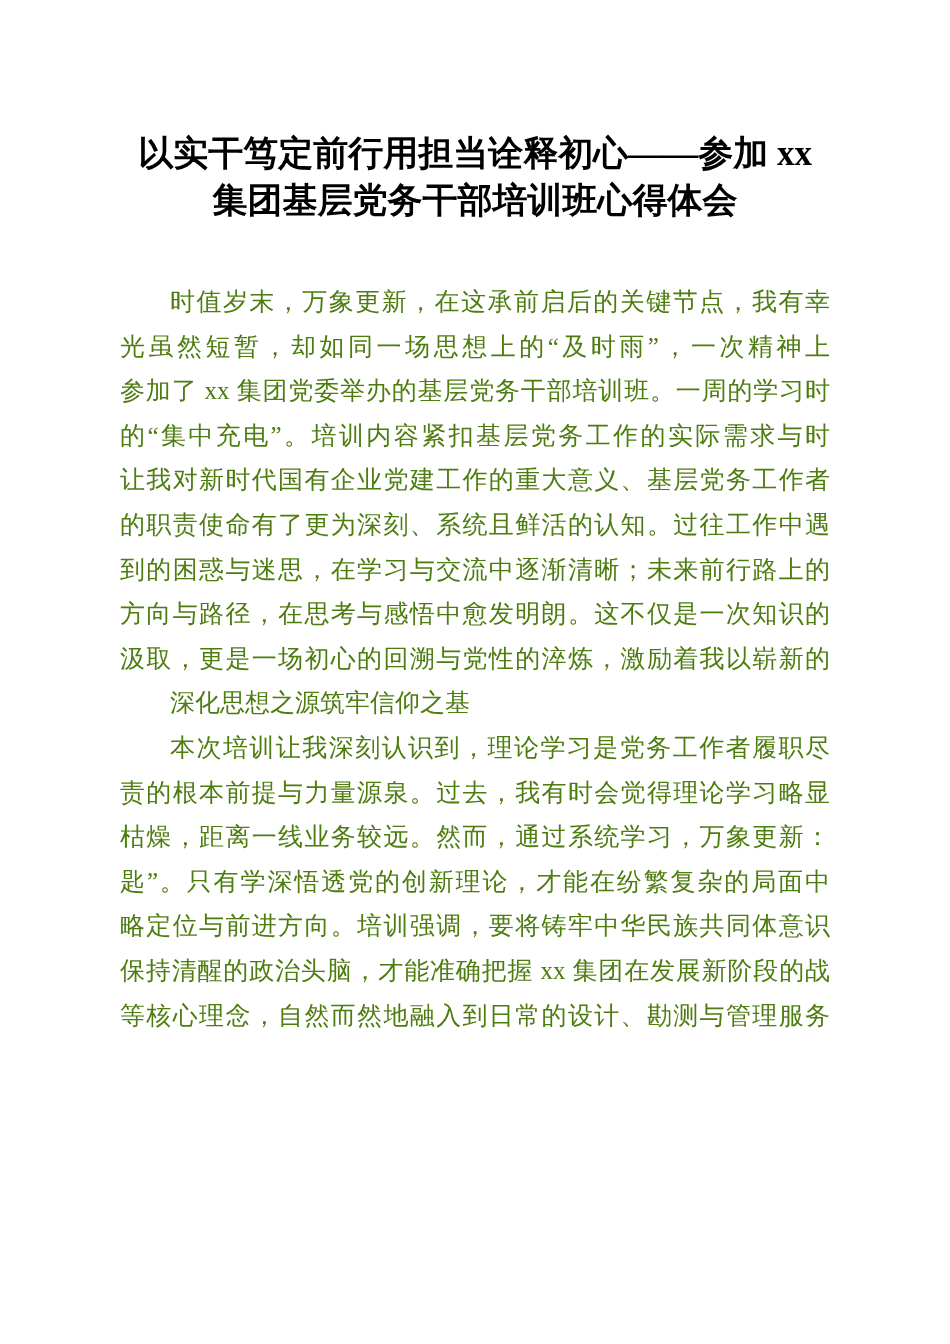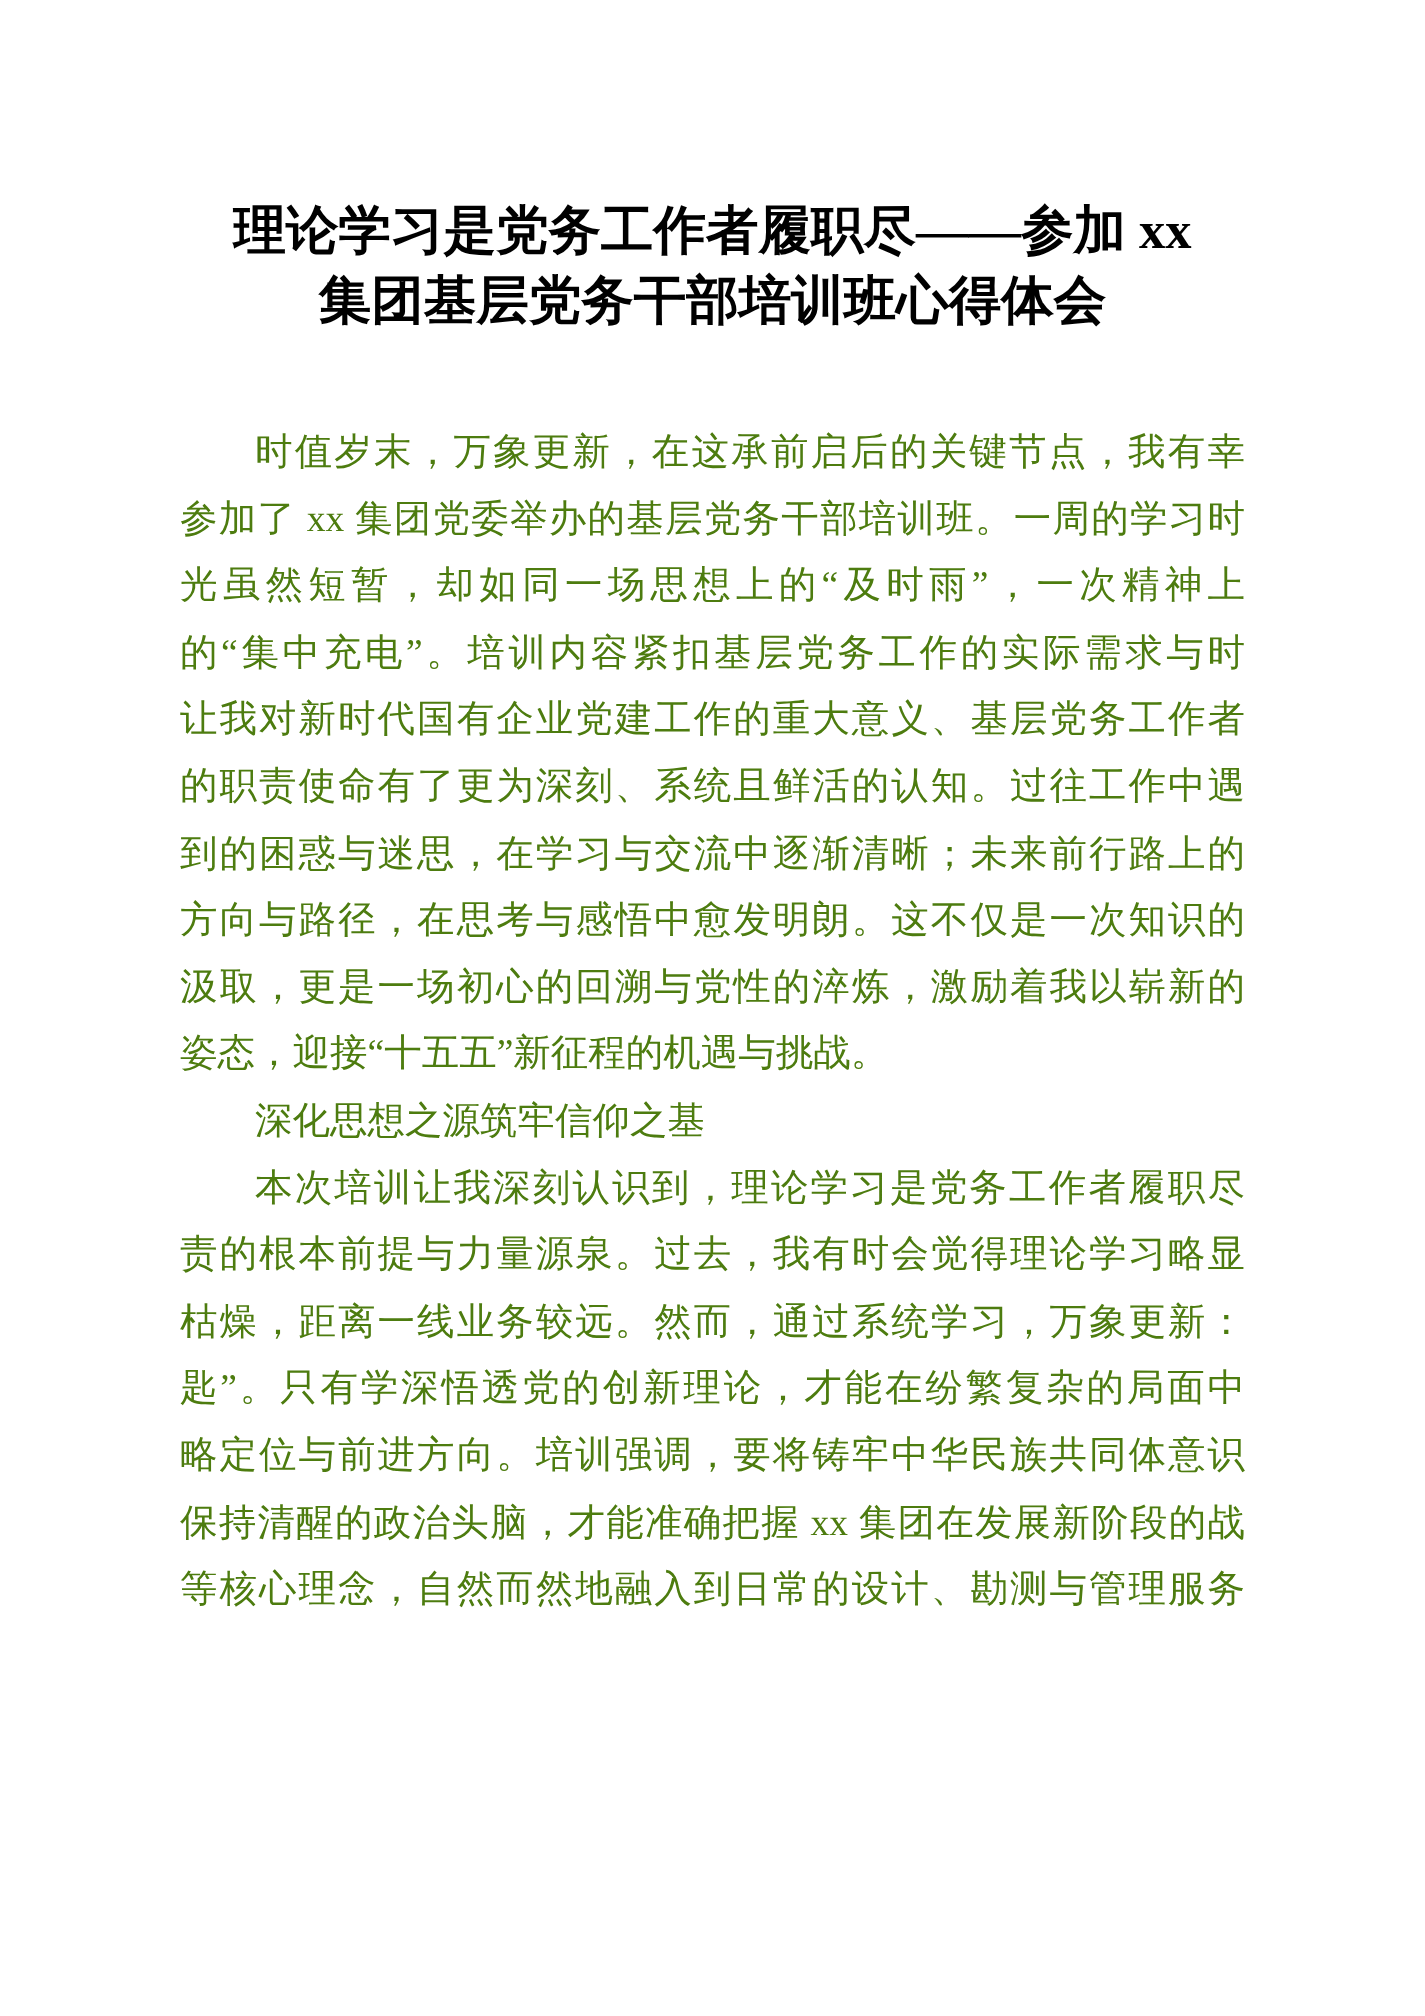--- a/index.html
+++ b/index.html
@@ -56,35 +56,34 @@
   }
   .text-line.indent {
     text-indent: 2em;
   }
 </style>
 </head>
 <body>
 
 <div class="page">
   <h1 class="doc-title">
-    <span class="title-line">理论学习是党务工作者履职尽——参加 xx</span>
+    <span class="title-line">以实干笃定前行用担当诠释初心——参加 xx</span>
     <span class="title-line">集团基层党务干部培训班心得体会</span>
   </h1>
   <div class="doc-body" id="doc-body">
       <div class="para">
         <div class="text-line indent justify">时值岁末，万象更新，在这承前启后的关键节点，我有幸</div>
+        <div class="text-line justify">光虽然短暂，却如同一场思想上的“及时雨”，一次精神上</div>
         <div class="text-line justify">参加了 xx 集团党委举办的基层党务干部培训班。一周的学习时</div>
-        <div class="text-line justify">光虽然短暂，却如同一场思想上的“及时雨”，一次精神上</div>
         <div class="text-line justify">的“集中充电”。培训内容紧扣基层党务工作的实际需求与时</div>
         <div class="text-line justify">让我对新时代国有企业党建工作的重大意义、基层党务工作者</div>
         <div class="text-line justify">的职责使命有了更为深刻、系统且鲜活的认知。过往工作中遇</div>
         <div class="text-line justify">到的困惑与迷思，在学习与交流中逐渐清晰；未来前行路上的</div>
         <div class="text-line justify">方向与路径，在思考与感悟中愈发明朗。这不仅是一次知识的</div>
         <div class="text-line justify">汲取，更是一场初心的回溯与党性的淬炼，激励着我以崭新的</div>
-        <div class="text-line">姿态，迎接“十五五”新征程的机遇与挑战。</div>
       </div>
       <div class="para">
         <div class="text-line indent">深化思想之源筑牢信仰之基</div>
       </div>
       <div class="para">
         <div class="text-line indent justify">本次培训让我深刻认识到，理论学习是党务工作者履职尽</div>
         <div class="text-line justify">责的根本前提与力量源泉。过去，我有时会觉得理论学习略显</div>
         <div class="text-line justify">枯燥，距离一线业务较远。然而，通过系统学习，万象更新：</div>
         <div class="text-line justify">匙”。只有学深悟透党的创新理论，才能在纷繁复杂的局面中</div>
         <div class="text-line justify">略定位与前进方向。培训强调，要将铸牢中华民族共同体意识</div>

